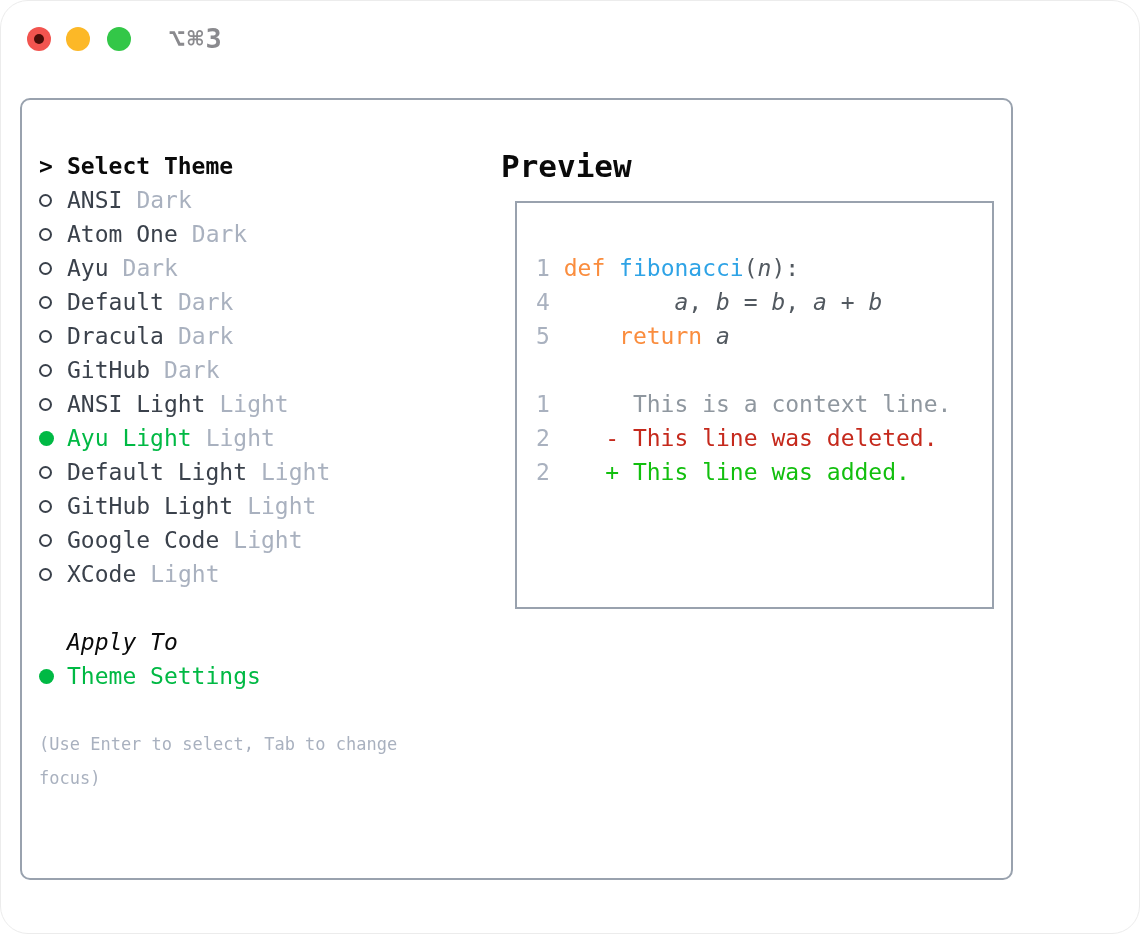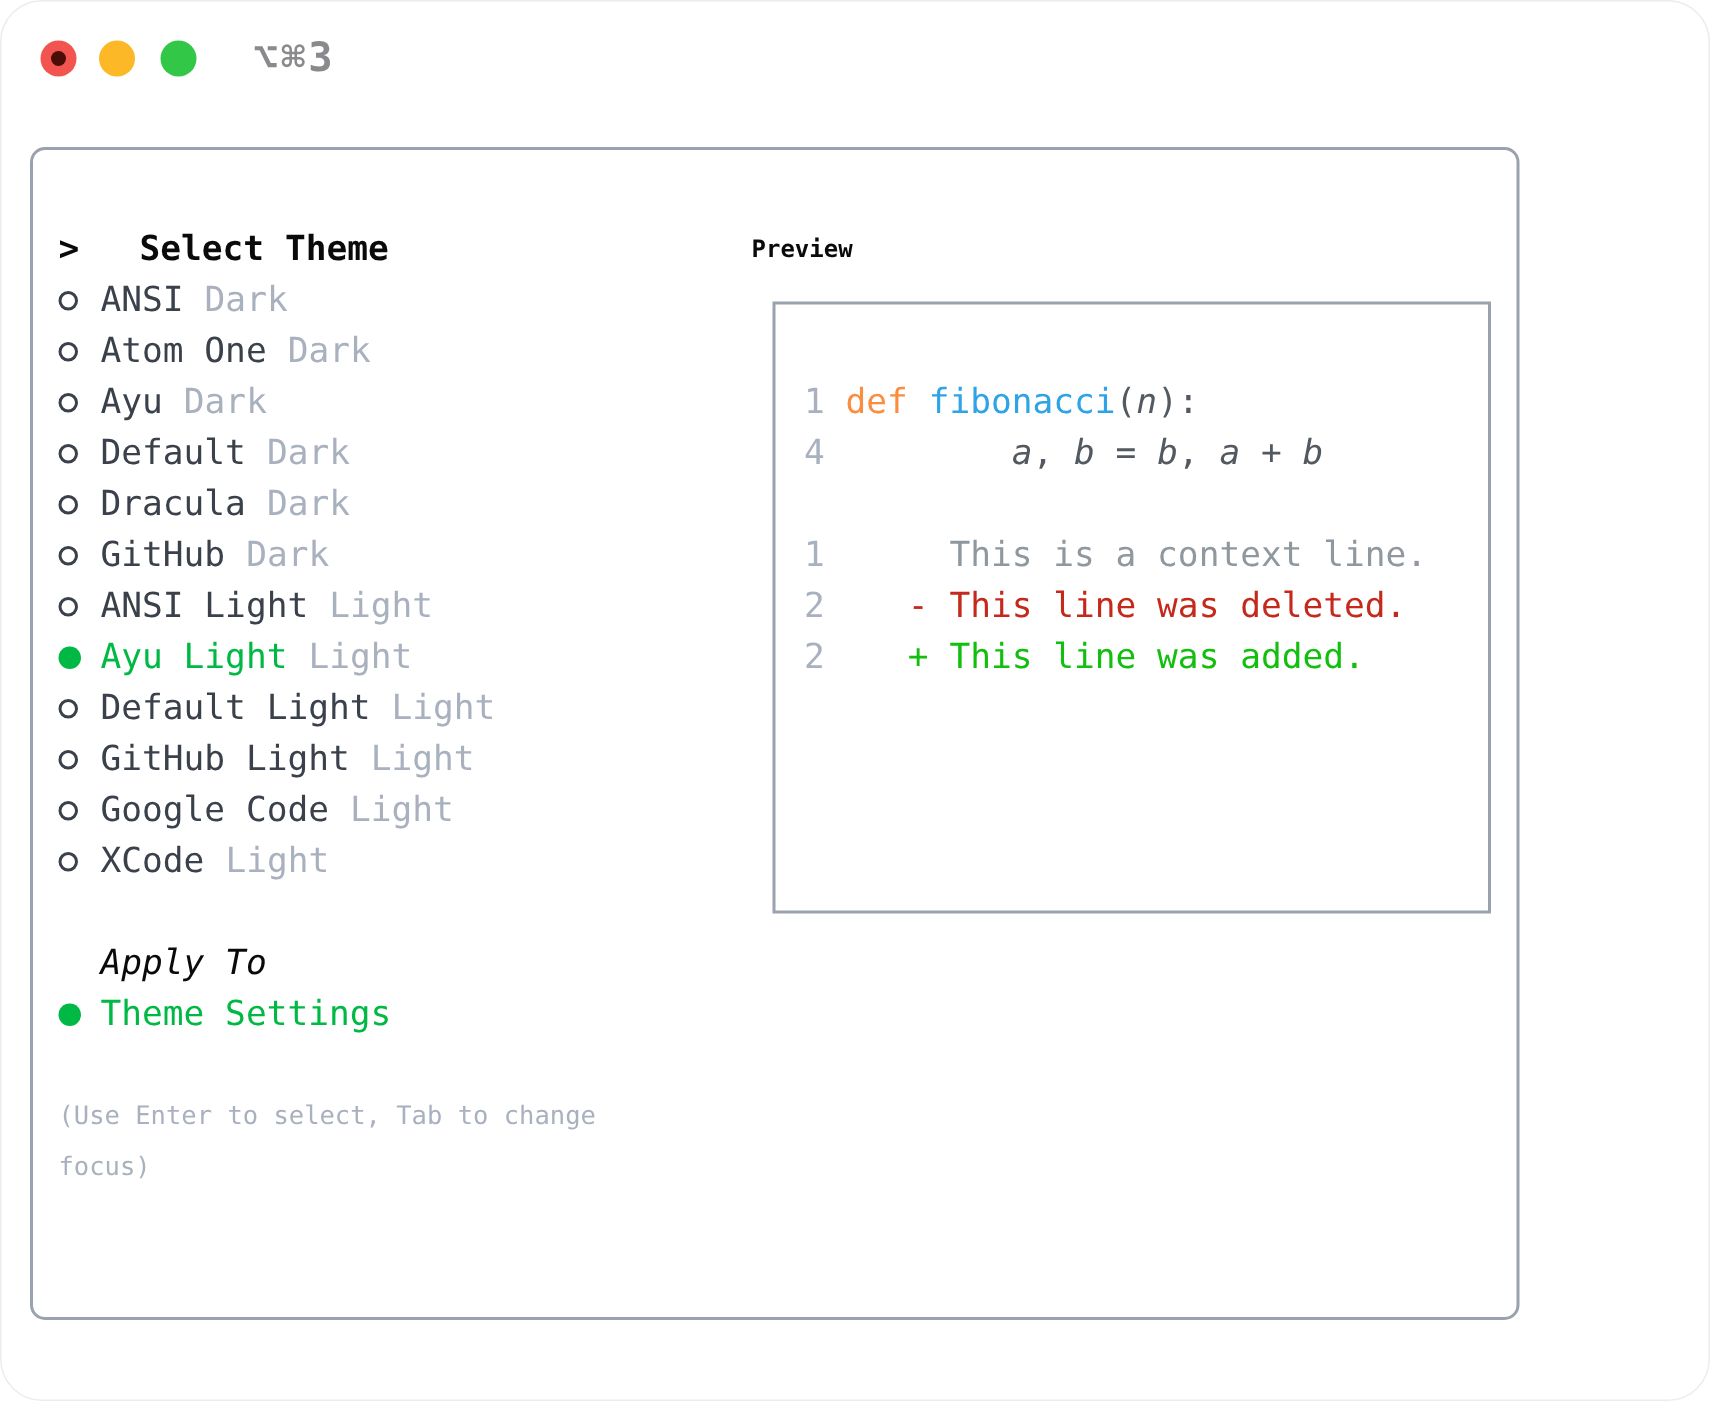--- a/index.html
+++ b/index.html
@@ -25,28 +25,28 @@
     position:absolute;left:19px;top:97px;width:993px;height:782px;
     border:2px solid var(--border);border-radius:10px;background:#fff;
   }
   
   .left-col{position:absolute;left:38px;top:148px;font-size:23px;line-height:34px;color:var(--dark);}
   .row{height:34px;white-space:pre;display:flex;align-items:center;}
   .marker{display:inline-flex;width:28px;align-items:center;}
   .chevron{font-weight:bold;color:var(--black);}
   .circle{width:13px;height:13px;border:2px solid var(--dark);border-radius:50%;display:inline-block;}
   .circle.sel{border:none;width:15px;height:15px;background:var(--green);}
-  .hdr{font-weight:bold;color:var(--black);margin-left:26px;}
+  .hdr{font-weight:bold;color:var(--black);}
   .variant{color:var(--muted);margin-left:14px;}
   .row.selected .label{color:var(--green);}
   .blank-row{height:34px;}
   .apply-title{color:var(--black);font-style:italic;}
   .hint{width:402px;color:var(--muted);font-size:17px;line-height:34px;}
   
-  .preview-title{position:absolute;left:500px;top:148px;height:34px;line-height:34px;font-size:16px;font-weight:bold;color:var(--black);}
+  .preview-title{position:absolute;left:500px;top:148px;height:34px;line-height:34px;font-size:31px;font-weight:bold;color:var(--black);}
   .preview-box{
     position:absolute;left:514px;top:200px;width:479px;height:408px;
     border:2px solid var(--border);background:#fff;
     padding:48px 0 0 19px;font-size:23px;line-height:34px;
   }
   .cl{height:34px;white-space:pre;color:var(--pl);}
   .ln{display:inline-block;width:2ch;color:var(--muted);}
   .tok-kw{color:var(--kw);} .tok-fn{color:var(--fn);} .tok-call{color:var(--call);}
   .tok-num{color:var(--num);} .tok-id{color:var(--pl);font-style:italic;} .tok-pl{color:var(--pl);}
   .diff-context{color:var(--ctx);} .diff-deleted{color:var(--del);} .diff-added{color:var(--add);}
@@ -91,19 +91,20 @@
       </div>
     <div class="blank-row"></div>
     <div class="hint">(Use Enter to select, Tab to change focus)</div>
   </div>
 
   <div class="preview-title">Preview</div>
   <div class="preview-box">
     <div id="code-lines">
         <div class="cl"><span class="ln">1</span><span class="tok-kw">def</span><span class="tok-pl"> </span><span class="tok-fn">fibonacci</span><span class="tok-pl">(</span><span class="tok-id">n</span><span class="tok-pl">):</span></div>
         <div class="cl"><span class="ln">4</span><span class="tok-pl">        </span><span class="tok-id">a</span><span class="tok-pl">, </span><span class="tok-id">b</span><span class="tok-pl"> = </span><span class="tok-id">b</span><span class="tok-pl">, </span><span class="tok-id">a</span><span class="tok-pl"> + </span><span class="tok-id">b</span></div>
+        <div class="cl"><span class="ln">5</span><span class="tok-pl">    </span><span class="tok-kw">return</span><span class="tok-pl"> </span><span class="tok-id">a</span></div>
         <div class="cl"><span class="ln"></span></div>
         <div class="cl"><span class="ln">1</span><span class="diff-context">     This is a context line.</span></div>
         <div class="cl"><span class="ln">2</span><span class="diff-deleted">   - This line was deleted.</span></div>
         <div class="cl"><span class="ln">2</span><span class="diff-added">   + This line was added.</span></div>
       </div>
   </div>
 </div>
 
 </body></html>

